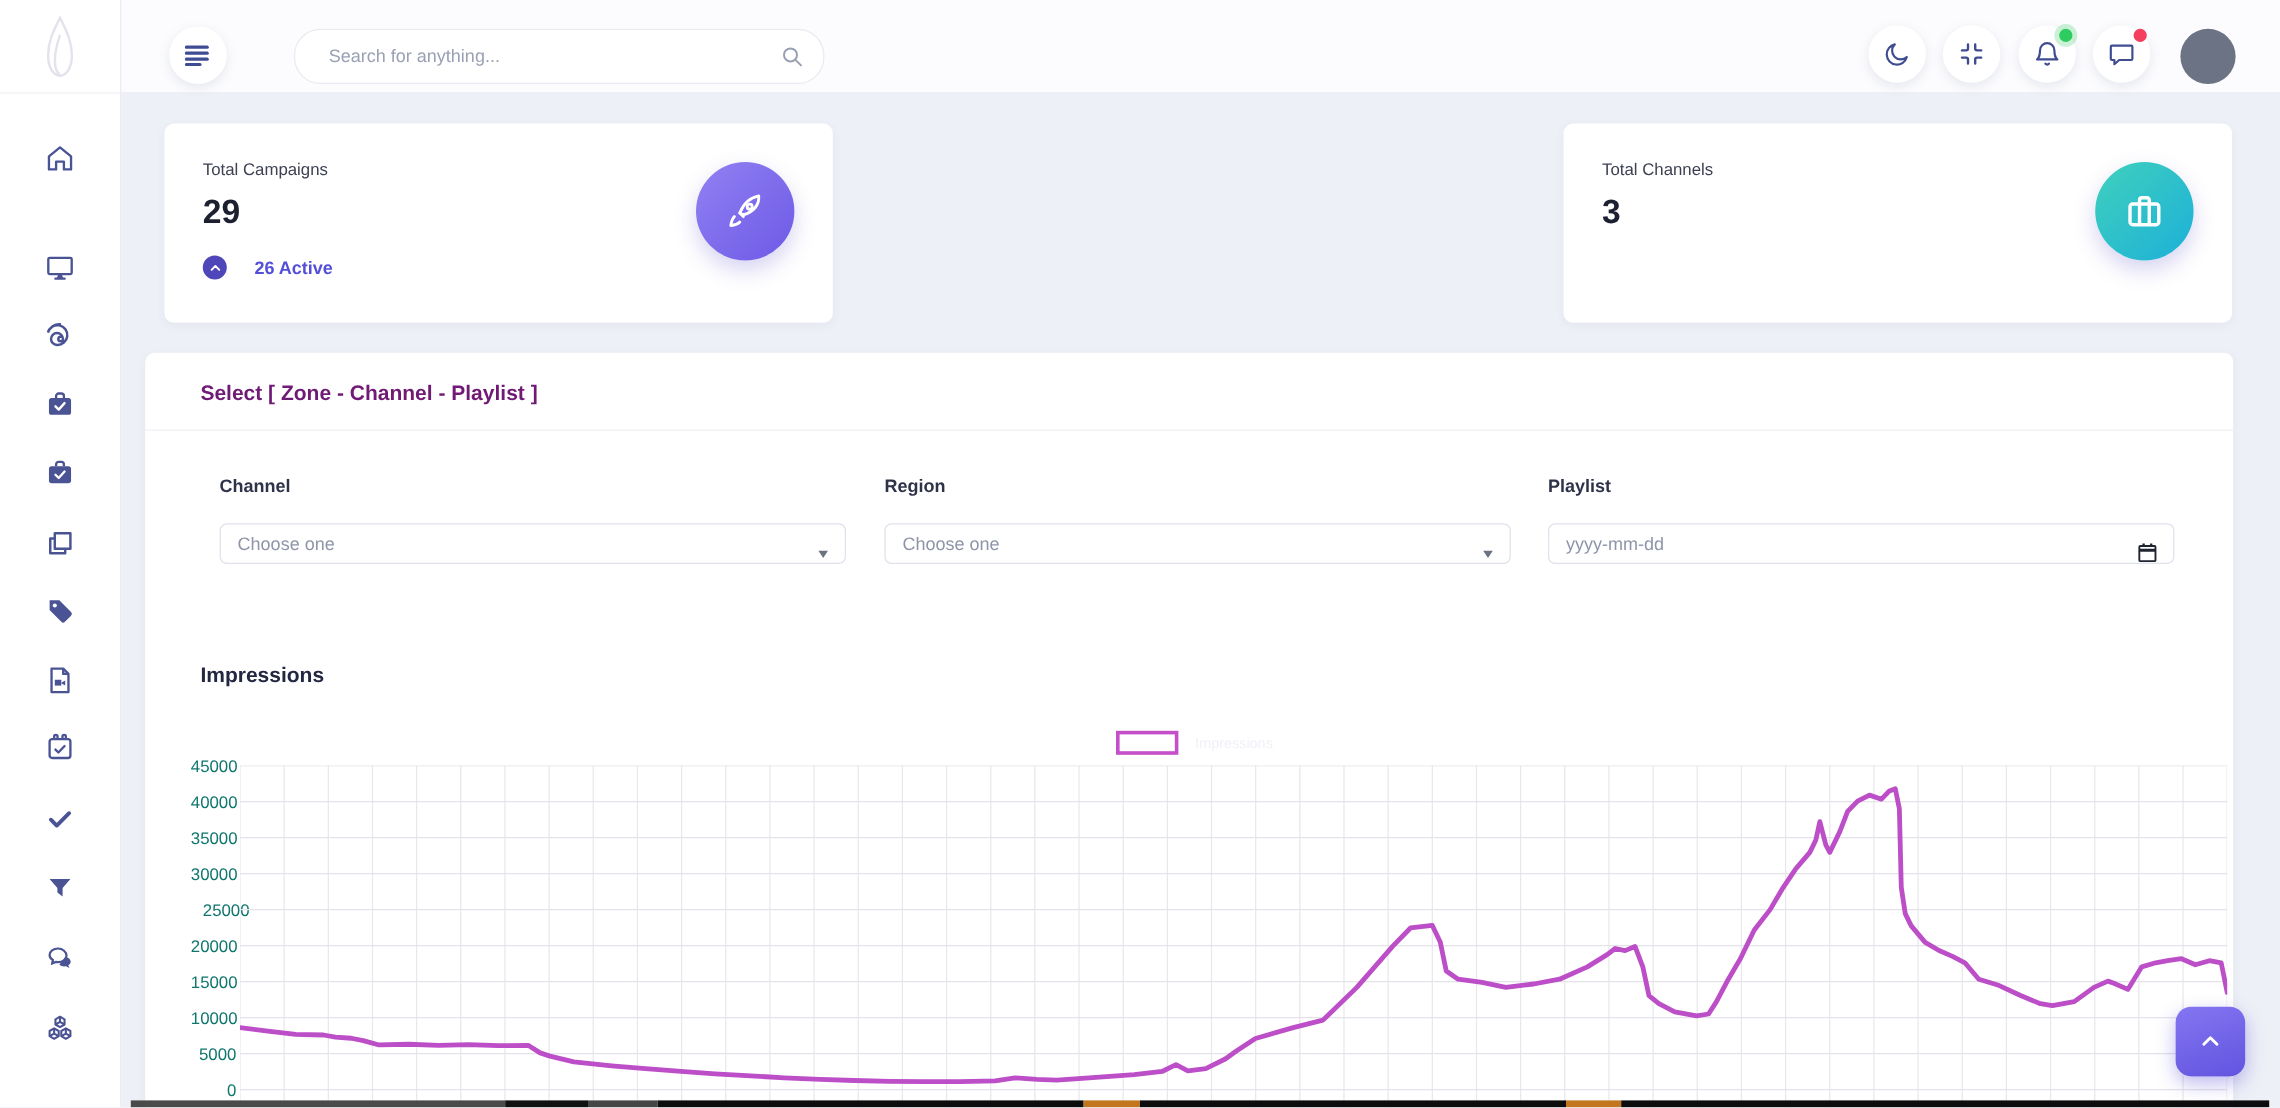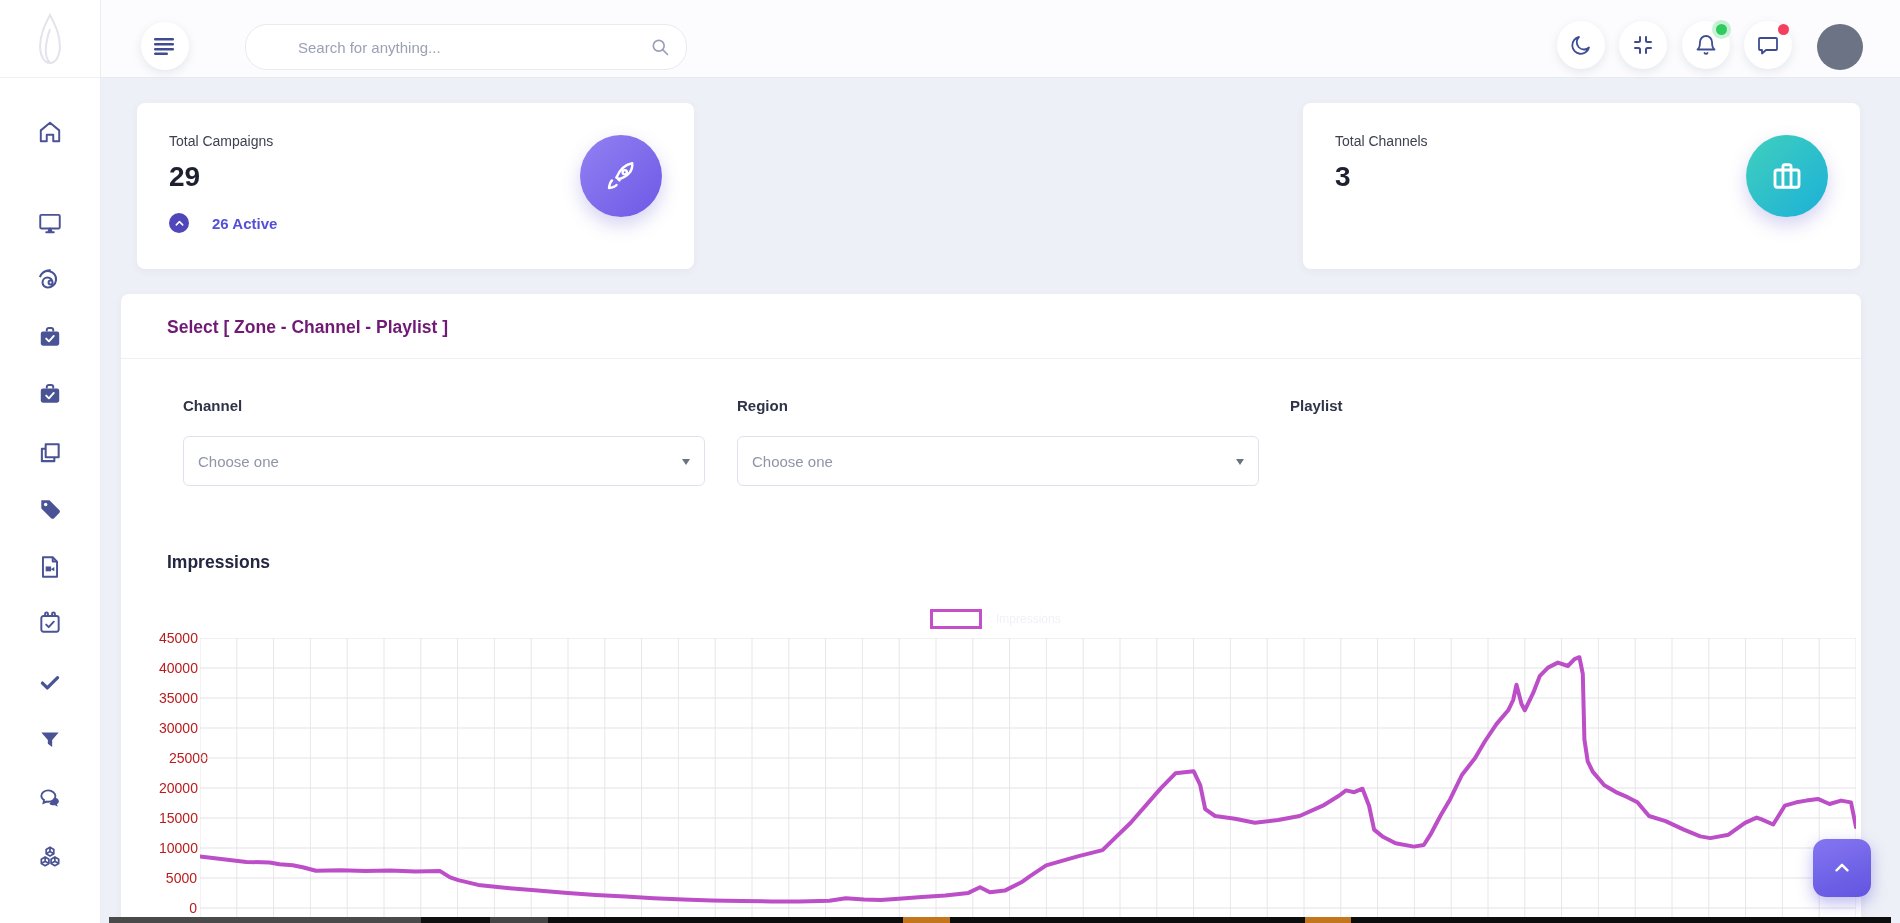--- a/index.html
+++ b/index.html
@@ -19,21 +19,21 @@
   .header{position:absolute;left:100px;top:0;width:1800px;height:77px;background:#fcfcfe;
           border-bottom:1px solid #e8eaf2;z-index:4;}
   .circle-btn{position:absolute;width:48px;height:48px;border-radius:50%;background:#fff;
               box-shadow:0 3px 10px rgba(95,105,140,.14);display:flex;align-items:center;
               justify-content:center;cursor:pointer;}
   .hamburger{left:41px;top:22px;}
   .search-wrap{position:absolute;left:145px;top:24px;width:440px;height:44px;background:#fff;
                border:1px solid #e9eaf2;border-radius:22px;}
   .search-wrap input{position:absolute;left:26px;top:0;width:360px;height:42px;border:none;outline:none;
                font-size:15px;color:#3b4153;background:transparent;
-               font-family:"Liberation Sans","DejaVu Sans",sans-serif;margin-left:24px;}
+               font-family:"Liberation Sans","DejaVu Sans",sans-serif;}
   .search-wrap input::placeholder{color:#9aa1b5;}
   .search-ico{position:absolute;right:16px;top:12px;}
   .badge-dot{position:absolute;width:11px;height:11px;border-radius:50%;right:3px;top:3px;}
   .badge-green{background:#2ecc5e;box-shadow:0 0 0 4px rgba(46,204,94,.25);}
   .badge-red{background:#f43f5e;}
   .avatar{position:absolute;left:1717px;top:24px;width:46px;height:46px;border-radius:50%;
           background:#6b7384;cursor:pointer;}
 
   
   .card{position:absolute;background:#fff;border-radius:8px;box-shadow:0 2px 8px rgba(70,80,110,.06);}
@@ -45,37 +45,37 @@
   .stat .big-circle{position:absolute;right:32px;top:32px;width:82px;height:82px;border-radius:50%;
              display:flex;align-items:center;justify-content:center;
              box-shadow:0 8px 18px rgba(90,80,200,.25);}
   .mini-badge{width:20px;height:20px;border-radius:50%;display:flex;align-items:center;justify-content:center;}
 
   
   .section-card{left:121px;top:294px;width:1740px;height:720px;}
   .section-title{position:absolute;left:46px;top:23px;font-size:17.5px;font-weight:700;color:#701a75;}
   .section-divider{position:absolute;left:0;top:64px;width:100%;border-top:1px solid #eef0f5;}
   .field-label{position:absolute;font-size:15px;font-weight:700;color:#2f3349;}
-  .control{position:absolute;top:142px;width:522px;height:50px;border:1px solid #dfe2ec;border-radius:6px;
+  .control{position:absolute;top:142px;width:522px;height:34px;border:1px solid #dfe2ec;border-radius:6px;
            background:#fff;box-sizing:border-box;}
   .control select,.control input{width:100%;height:100%;border:none;outline:none;background:transparent;
            font-size:15px;color:#8f95a8;padding:0 14px;appearance:none;-webkit-appearance:none;
            font-family:"Liberation Sans","DejaVu Sans",sans-serif;box-sizing:border-box;}
   .control input::placeholder{color:#8f95a8;}
   .caret{position:absolute;right:14px;top:22px;width:0;height:0;border-left:4.5px solid transparent;
          border-right:4.5px solid transparent;border-top:6px solid #6b7280;pointer-events:none;}
   .cal-ico{position:absolute;right:12px;top:14px;pointer-events:auto;cursor:pointer;}
   .chart-title{position:absolute;left:46px;top:258px;font-size:17.5px;font-weight:700;color:#232741;}
 
   
   .legend{position:absolute;left:930px;top:609px;display:flex;align-items:center;gap:14px;z-index:3;}
   .legend .swatch{width:46px;height:14px;background:#fff;border:3px solid #c44fc8;}
   .legend .lab{font-size:12px;color:#f0f1f6;}
   .chart-wrap{position:absolute;left:159px;top:630px;width:1697px;height:293px;}
-  .ytick{position:absolute;width:38px;text-align:right;font-size:14px;color:#b91c1c;line-height:18px;}
+  .ytick{position:absolute;width:38px;text-align:right;font-size:14px;color:#0f766e;line-height:18px;}
   .chart-svg{position:absolute;left:41px;top:8px;}
 
   
   .scroll-top{position:absolute;left:1813px;top:839px;width:58px;height:58px;border-radius:13px;
         background:linear-gradient(160deg,#8476f1,#6254df);display:flex;align-items:center;
         justify-content:center;box-shadow:0 6px 16px rgba(90,80,210,.4);cursor:pointer;z-index:6;}
   .bottom-strip{position:absolute;left:109px;top:917px;height:6px;display:flex;z-index:6;}
   .bottom-strip div{height:6px;}
 </style>
 </head>
@@ -274,20 +274,30 @@
 
     <label class="field-label" style="left:616px;top:103px">Region</label>
     <div class="control" style="left:616px">
       <select>
         <option>Choose one</option>
       </select>
       <span class="caret"></span>
     </div>
 
     <label class="field-label" style="left:1169px;top:103px">Playlist</label>
+    <div class="control" style="left:1169px">
+      <input type="text" placeholder="yyyy-mm-dd" style="">
+      <span class="cal-ico">
+        <svg width="19" height="19" viewBox="0 0 24 24" fill="none" stroke="#1f2430" stroke-width="2">
+          <rect x="3.5" y="5" width="17" height="16" rx="1"></rect>
+          <path d="M3.5 9.5h17" stroke-width="3"></path>
+          <path d="M8 2.5V6M16 2.5V6" stroke-width="2.4"></path>
+        </svg>
+      </span>
+    </div>
 
     <div class="chart-title">Impressions</div>
   </section>
 
   <div class="legend">
     <span class="swatch"></span>
     <span class="lab">Impressions</span>
   </div>
 
   <div class="chart-wrap">

